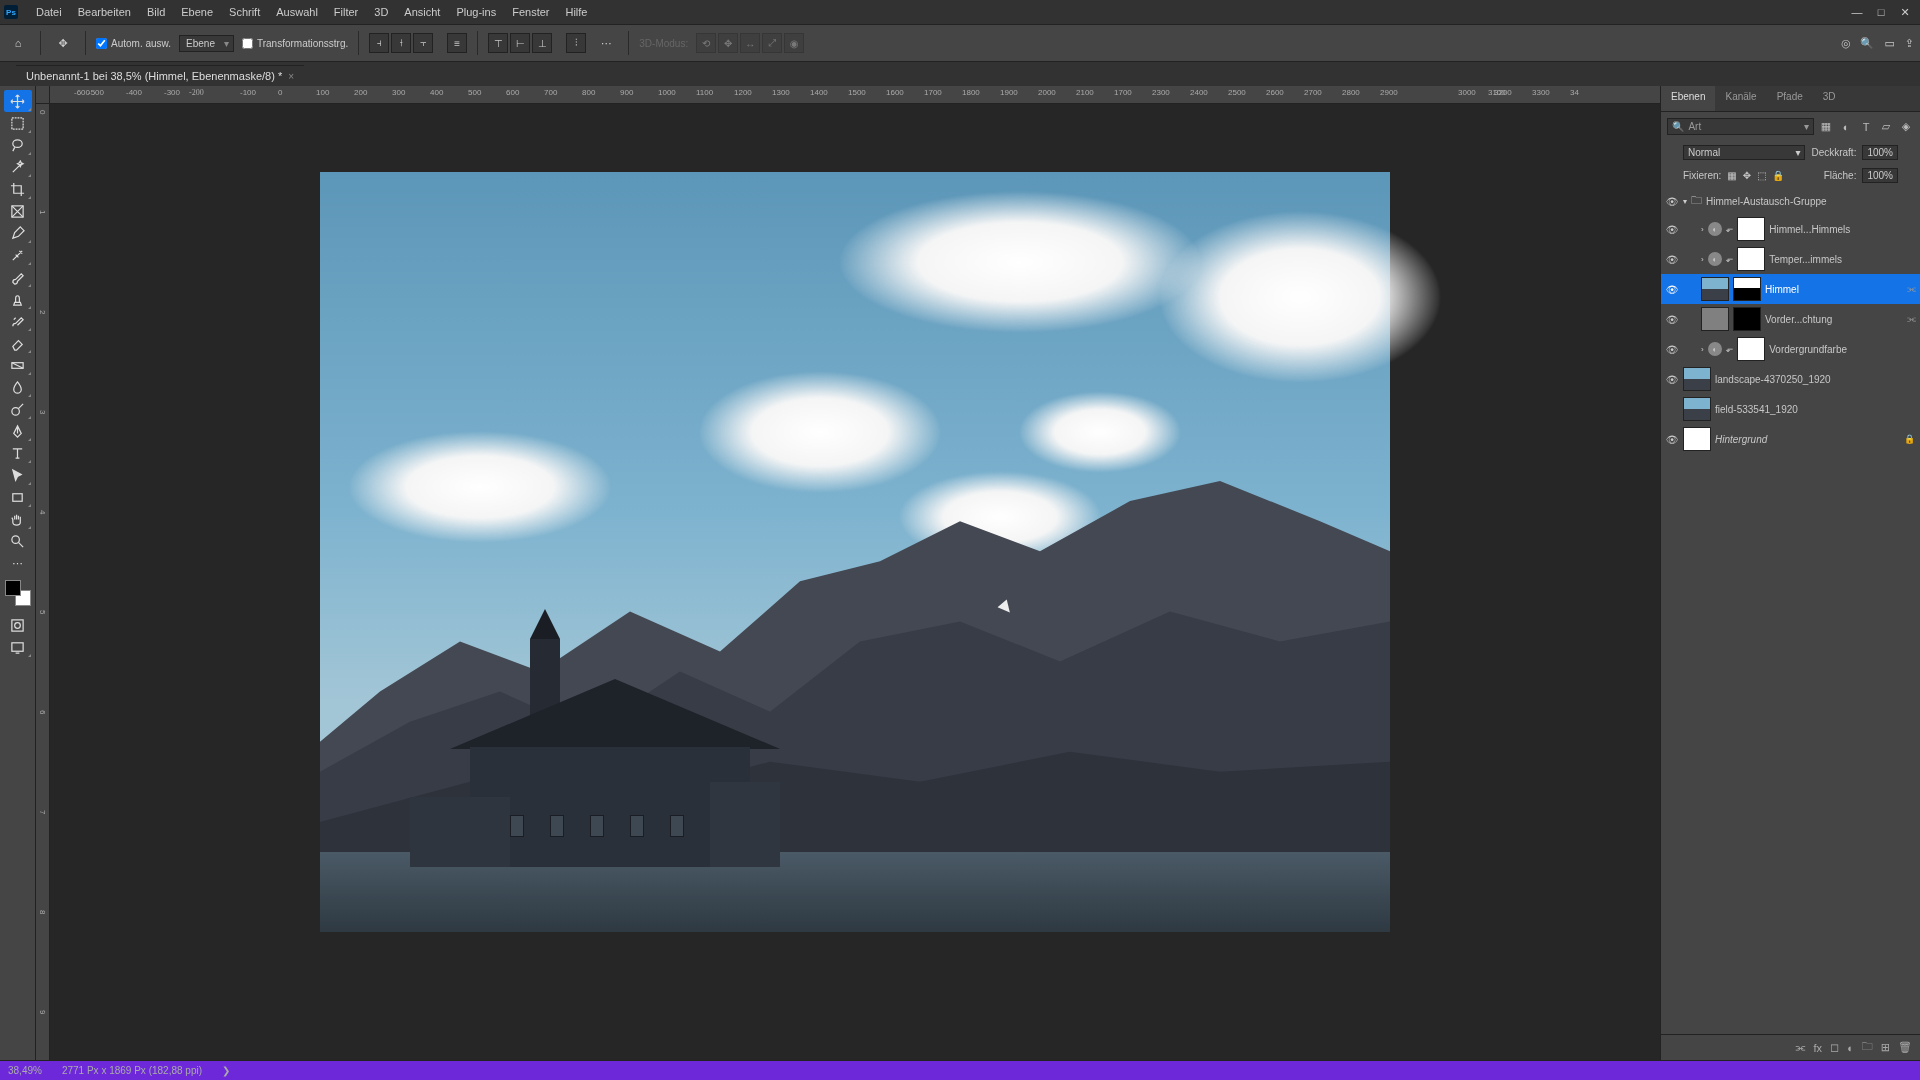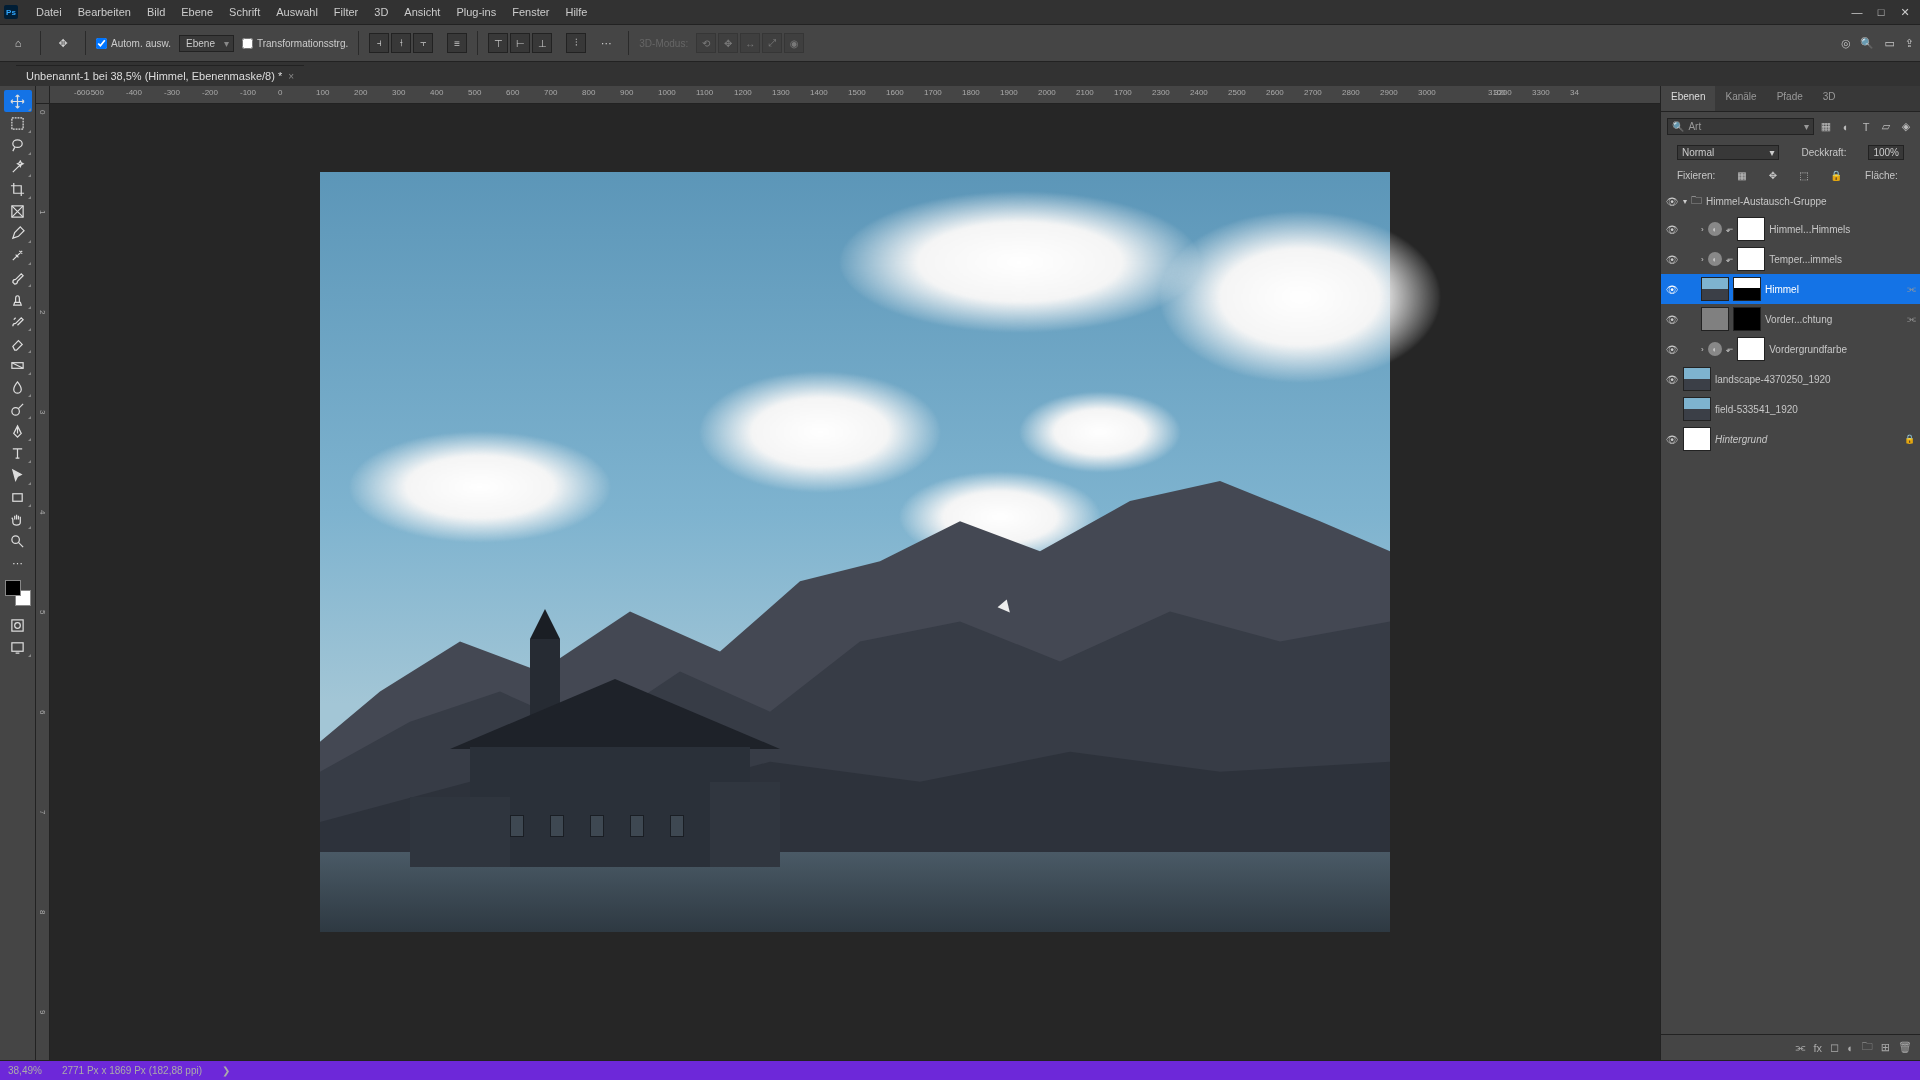--- a/index.html
+++ b/index.html
@@ -52,21 +52,21 @@
 .steeple::before{content:"";position:absolute;top:-30px;left:0;width:0;height:0;border-left:15px solid transparent;border-right:15px solid transparent;border-bottom:30px solid #1a1e24}
 .win{position:absolute;width:14px;height:22px;background:#3e4852;border:1px solid #1a1e24}
 .cursor-arrow{position:absolute;left:680px;top:430px;width:0;height:0;border-left:6px solid transparent;border-right:6px solid transparent;border-top:12px solid #eee;transform:rotate(-40deg)}
 .right-panels{width:260px;background:#454545;border-left:1px solid #222;display:flex;flex-direction:column}
 .panel-tabs{height:26px;display:flex;border-bottom:1px solid #222;background:#383838}
 .panel-tabs div{padding:5px 10px;font-size:10px;color:#999}
 .panel-tabs div.active{background:#454545;color:#ddd}
 .panel-search{padding:6px;display:flex;gap:4px;align-items:center}
 .panel-search .sbox{flex:1;background:#383838;border:1px solid #222;padding:2px 4px;font-size:10px;display:flex;align-items:center;gap:4px;color:#999}
 .panel-search .ic{width:16px;height:16px;display:flex;align-items:center;justify-content:center;color:#bbb;font-size:11px}
-.panel-row{padding:4px 16px;display:flex;align-items:center;gap:22px;font-size:10px}
+.panel-row{padding:4px 22px;display:flex;align-items:center;gap:6px;font-size:10px}
 .panel-row select,.panel-row .val{background:#383838;border:1px solid #222;padding:1px 4px;font-size:10px;color:#ccc}
 .layers{flex:1;overflow:auto;padding-top:2px}
 .layer{display:flex;align-items:center;padding:3px 4px;gap:4px;font-size:10px}
 .layer.sel{background:#1473e6;color:#fff}
 .layer .eye{width:14px;height:14px;display:flex;align-items:center;justify-content:center;color:#ccc;font-size:10px}
 .layer.sel .eye{color:#fff}
 .layer .indent{width:14px}
 .layer .thumb{width:28px;height:24px;background:#fff;border:1px solid #222;flex-shrink:0}
 .layer .thumb.mask{background:#000}
 .layer .thumb.img{background:linear-gradient(#7eb3cf 50%,#3b3f47 50%)}
@@ -316,21 +316,21 @@
   </div>
 
   <div class="canvas-area">
     <div class="ruler-row">
       <div class="ruler-corner"></div>
       <div class="ruler-h" id="rulerH">
           <span style="left: 0px; margin-left: 24px;">-600</span>
           <span style="left: 38px;">-500</span>
           <span style="left: 76px;">-400</span>
           <span style="left: 114px;">-300</span>
-          <span style="left: 152px;">-200</span>
+          <span style="left: 139px; font-family: Liberation Serif, serif;">-200</span>
           <span style="left: 190px;">-100</span>
           <span style="left: 228px;">0</span>
           <span style="left: 266px;">100</span>
           <span style="left: 304px;">200</span>
           <span style="left: 342px;">300</span>
           <span style="left: 380px;">400</span>
           <span style="left: 418px;">500</span>
           <span style="left: 456px;">600</span>
           <span style="left: 494px;">700</span>
           <span style="left: 532px;">800</span>
@@ -348,21 +348,21 @@
           <span style="left: 988px;">2000</span>
           <span style="left: 1026px;">2100</span>
           <span style="left: 1064px;">1700</span>
           <span style="left: 1102px;">2300</span>
           <span style="left: 1140px;">2400</span>
           <span style="left: 1178px;">2500</span>
           <span style="left: 1216px;">2600</span>
           <span style="left: 1254px;">2700</span>
           <span style="left: 1292px;">2800</span>
           <span style="left: 1330px;">2900</span>
-          <span style="left: 1368px;">3000</span>
+          <span style="left: 1408px;">3000</span>
           <span style="left: 1406px; padding-left: 32px;">3100</span>
           <span style="left: 1444px;">3200</span>
           <span style="left: 1482px;">3300</span>
           <span style="left: 1520px;">34</span>
         </div>
     </div>
     <div class="ruler-body">
       <div class="ruler-v" id="rulerV">
           <span style="top: 6px;">0</span>
           <span style="top: 106px;">1</span>

